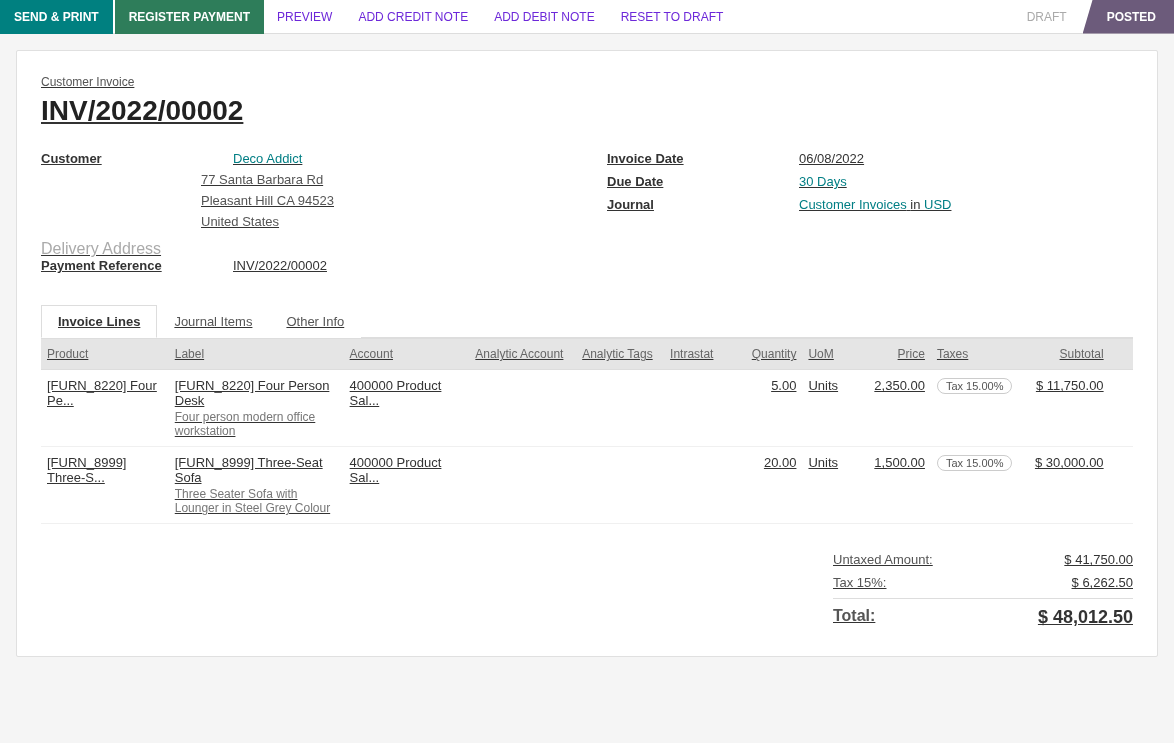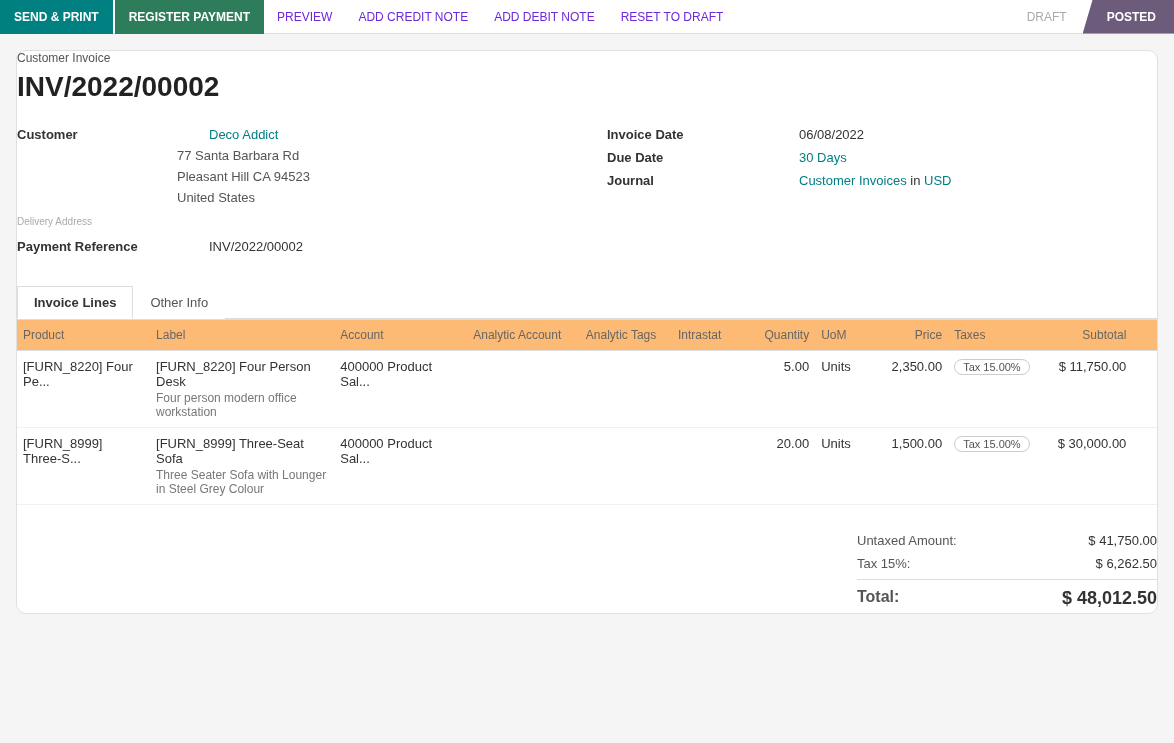--- a/index.html
+++ b/index.html
@@ -71,22 +71,24 @@
       display: flex;
       align-items: center;
       clip-path: polygon(10px 0%, 100% 0%, 100% 100%, 0% 100%);
       padding-left: 24px;
     }
 
     
     .main-content {
       background: #fff;
       margin: 16px;
+      padding: 24px;
       border: 1px solid #e0e0e0;
-      border-radius: 10px;
+      border-radius: 2px;
+      text-decoration: underline;
     }
     .invoice-type {
       font-size: 12px;
       color: #555;
       margin-bottom: 6px;
     }
     .invoice-number {
       font-size: 28px;
       font-weight: bold;
       color: #222;
@@ -127,23 +129,22 @@
     }
     .info-address {
       font-size: 13px;
       color: #555;
       margin-left: 160px;
       margin-top: -4px;
       margin-bottom: 8px;
       line-height: 1.6;
     }
     .delivery-address-label {
-      font-size: 10px;
+      font-size: 16px;
       color: #aaa;
-      margin-bottom: 12px;
     }
     .payment-ref-row {
       display: flex;
       align-items: center;
     }
 
     
     .tabs {
       display: flex;
       border-bottom: 1px solid #ddd;
@@ -168,21 +169,21 @@
       z-index: 1;
     }
 
     
     .invoice-table {
       width: 100%;
       border-collapse: collapse;
       margin-top: 0;
     }
     .invoice-table th {
-      background: #fdba74;
+      background: #e5e5e5;
       border-bottom: 1px solid #ddd;
       border-top: 1px solid #ddd;
       padding: 8px 6px;
       text-align: left;
       font-size: 12px;
       color: #666;
       font-weight: normal;
     }
     .invoice-table th.right { text-align: right; }
     .invoice-table td {
@@ -302,20 +303,21 @@
           <a class="info-link">Customer Invoices</a>
           <span> in </span>
           <a class="info-link">USD</a>
         </span>
       </div>
     </div>
   </div>
 
   <div class="tabs">
     <div class="tab active">Invoice Lines</div>
+    <div class="tab">Journal Items</div>
     <div class="tab">Other Info</div>
   </div>
 
   <table class="invoice-table">
     <thead>
       <tr>
         <th class="col-product">Product</th>
         <th class="col-label">Label</th>
         <th class="col-account">Account</th>
         <th class="col-analytic">Analytic Account</th>

